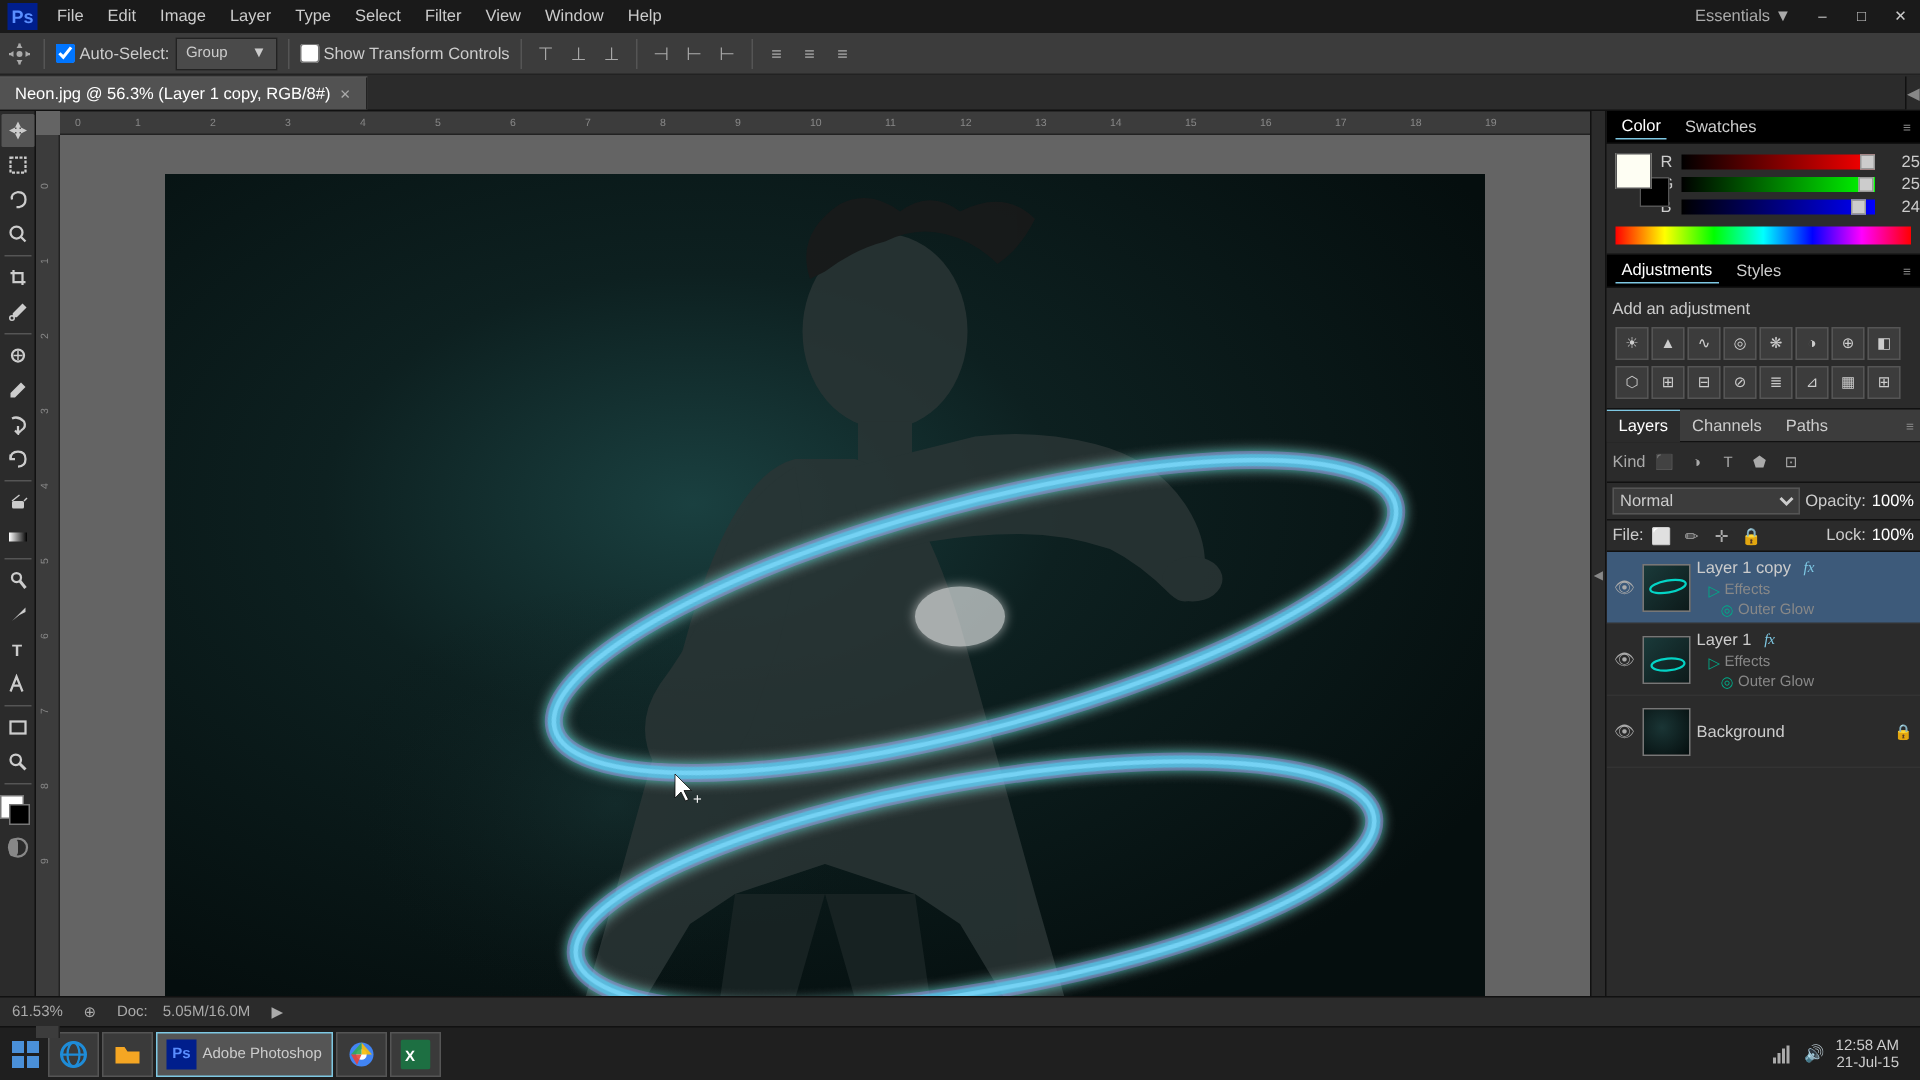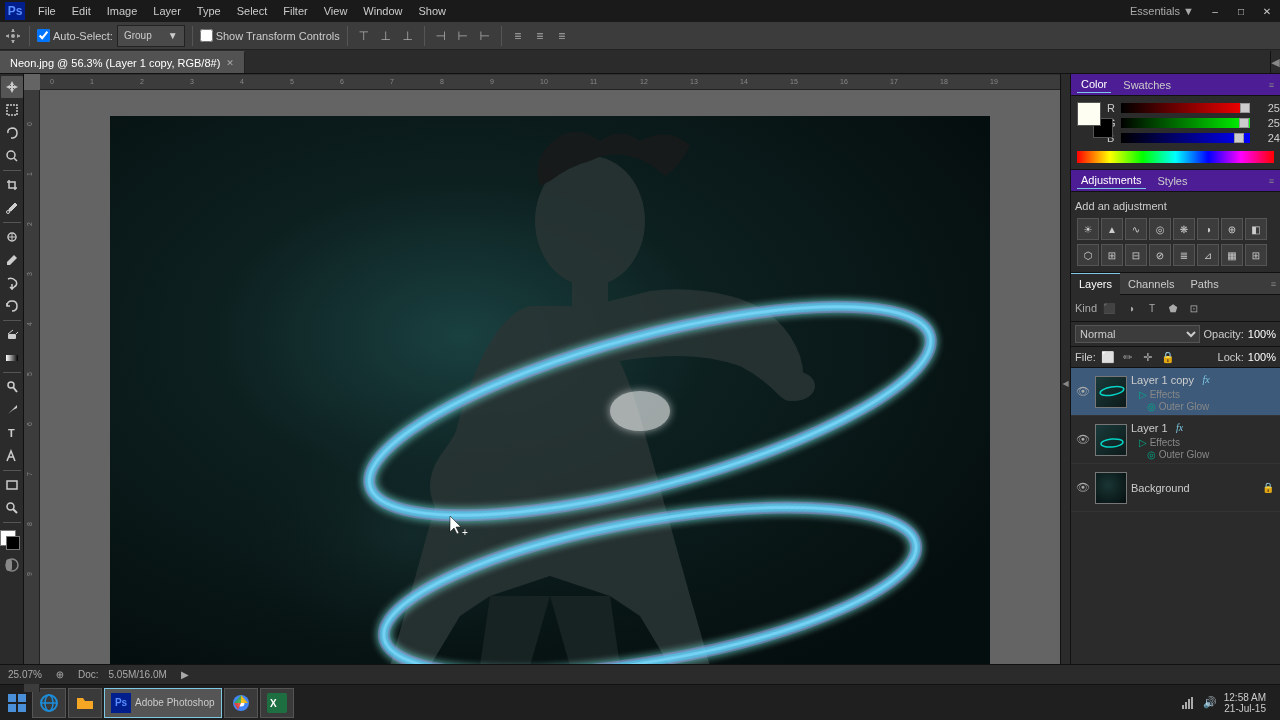--- a/index.html
+++ b/index.html
@@ -46,21 +46,21 @@
     .canvas-bg { position: absolute; inset: 0; background: radial-gradient(ellipse at 40% 40%, #1a3a3a 0%, #0d1a1a 50%, #050e0e 100%); }
 
     
     #statusbar { width: 100%; height: 28px; background: #2b2b2b; border-top: 1px solid #111; display: flex; align-items: center; padding: 0 8px; gap: 10px; font-size: 10px; color: #aaa; }
 
     
     #right-panel { width: 210px; height: 100%; background: #2b2b2b; border-left: 1px solid #111; display: flex; flex-direction: column; flex-shrink: 0; overflow: hidden; }
 
     
     #color-panel { border-bottom: 1px solid #111; }
-    .panel-header { height: 22px; background: #4c1d95; display: flex; align-items: center; padding: 0 6px; gap: 8px; border-bottom: 1px solid #111; }
+    .panel-header { height: 22px; background: #000000; display: flex; align-items: center; padding: 0 6px; gap: 8px; border-bottom: 1px solid #111; }
     .panel-tab { font-size: 11px; color: #ccc; cursor: pointer; padding: 2px 4px; }
     .panel-tab.active { color: #fff; border-bottom: 1px solid #7ec8e3; }
     .panel-collapse { margin-left: auto; color: #888; cursor: pointer; font-size: 9px; }
     .color-content { padding: 6px; }
     .fg-swatch { width: 24px; height: 24px; background: #fff; border: 1px solid #555; cursor: pointer; position: relative; z-index: 2; }
     .bg-swatch { width: 20px; height: 20px; background: #000; border: 1px solid #555; position: absolute; top: 16px; left: 16px; cursor: pointer; }
     .color-swatches-container { position: relative; width: 40px; height: 40px; }
     .channel-row { display: flex; align-items: center; gap: 4px; margin-bottom: 3px; }
     .channel-label { width: 10px; color: #ccc; font-size: 11px; }
     .channel-slider { flex: 1; height: 10px; border-radius: 0; cursor: pointer; appearance: none; outline: none; border: none; }
@@ -138,21 +138,21 @@
   </div>
   <div class="menu-item">File</div>
   <div class="menu-item">Edit</div>
   <div class="menu-item">Image</div>
   <div class="menu-item">Layer</div>
   <div class="menu-item">Type</div>
   <div class="menu-item">Select</div>
   <div class="menu-item">Filter</div>
   <div class="menu-item">View</div>
   <div class="menu-item">Window</div>
-  <div class="menu-item">Show</div>
+  <div class="menu-item">Help</div>
   <div style="flex:1"></div>
   <div style="padding:0 8px; color:#aaa; font-size:11px; display:flex; align-items:center;">Essentials ▼</div>
   <div class="window-controls">
     <div class="win-btn">–</div>
     <div class="win-btn">□</div>
     <div class="win-btn close">✕</div>
   </div>
 </div>
 
 <div id="optionsbar">
@@ -649,21 +649,21 @@
         <div class="layers-btn" title="Create new fill or adjustment layer">◑</div>
         <div class="layers-btn" title="Create a new group">📁</div>
         <div class="layers-btn" title="Create a new layer">+</div>
         <div class="layers-btn" title="Delete layer">🗑</div>
       </div>
     </div>
   </div>
 </div>
 
 <div id="statusbar" style="position:absolute; bottom:36px; left:0; width:1280px; height:20px; background:#2b2b2b; border-top:1px solid #111; display:flex; align-items:center; padding:0 8px; gap:10px; font-size:10px; color:#aaa; z-index:20;">
-  <span>25.07%</span>
+  <span>61.53%</span>
   <div style="width:16px;height:16px;display:flex;align-items:center;justify-content:center;cursor:pointer;">⊕</div>
   <span>Doc:</span>
   <span>5.05M/16.0M</span>
   <div style="width:16px;height:16px;display:flex;align-items:center;justify-content:center;cursor:pointer;">▶</div>
 </div>
 
 <div id="taskbar">
 
   <div style="width:26px; height:30px; display:flex; align-items:center; justify-content:center; cursor:pointer;">
     <svg width="20" height="20" viewBox="0 0 20 20">

